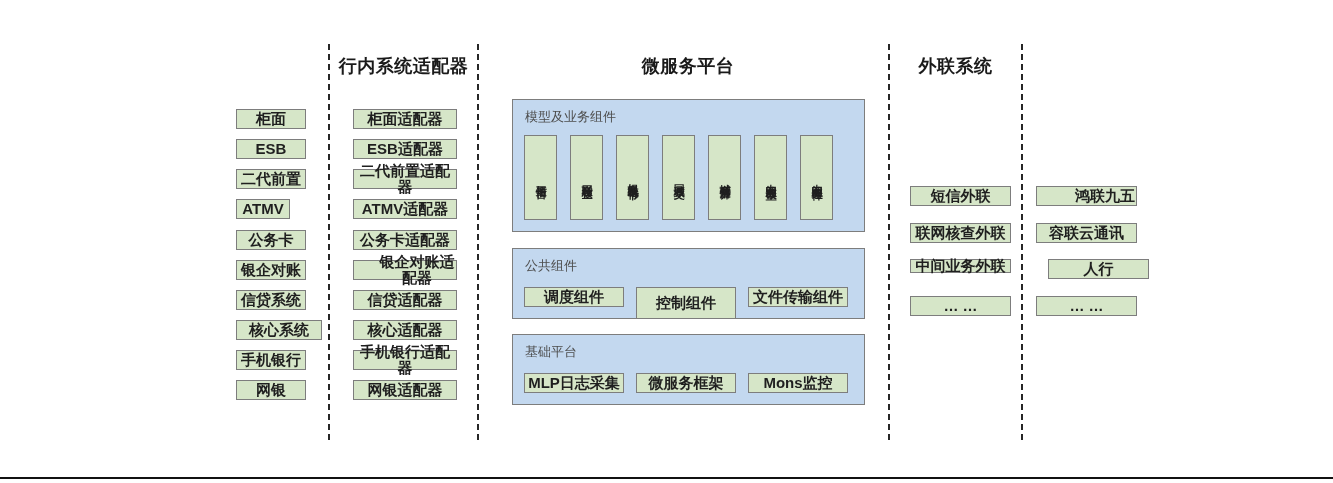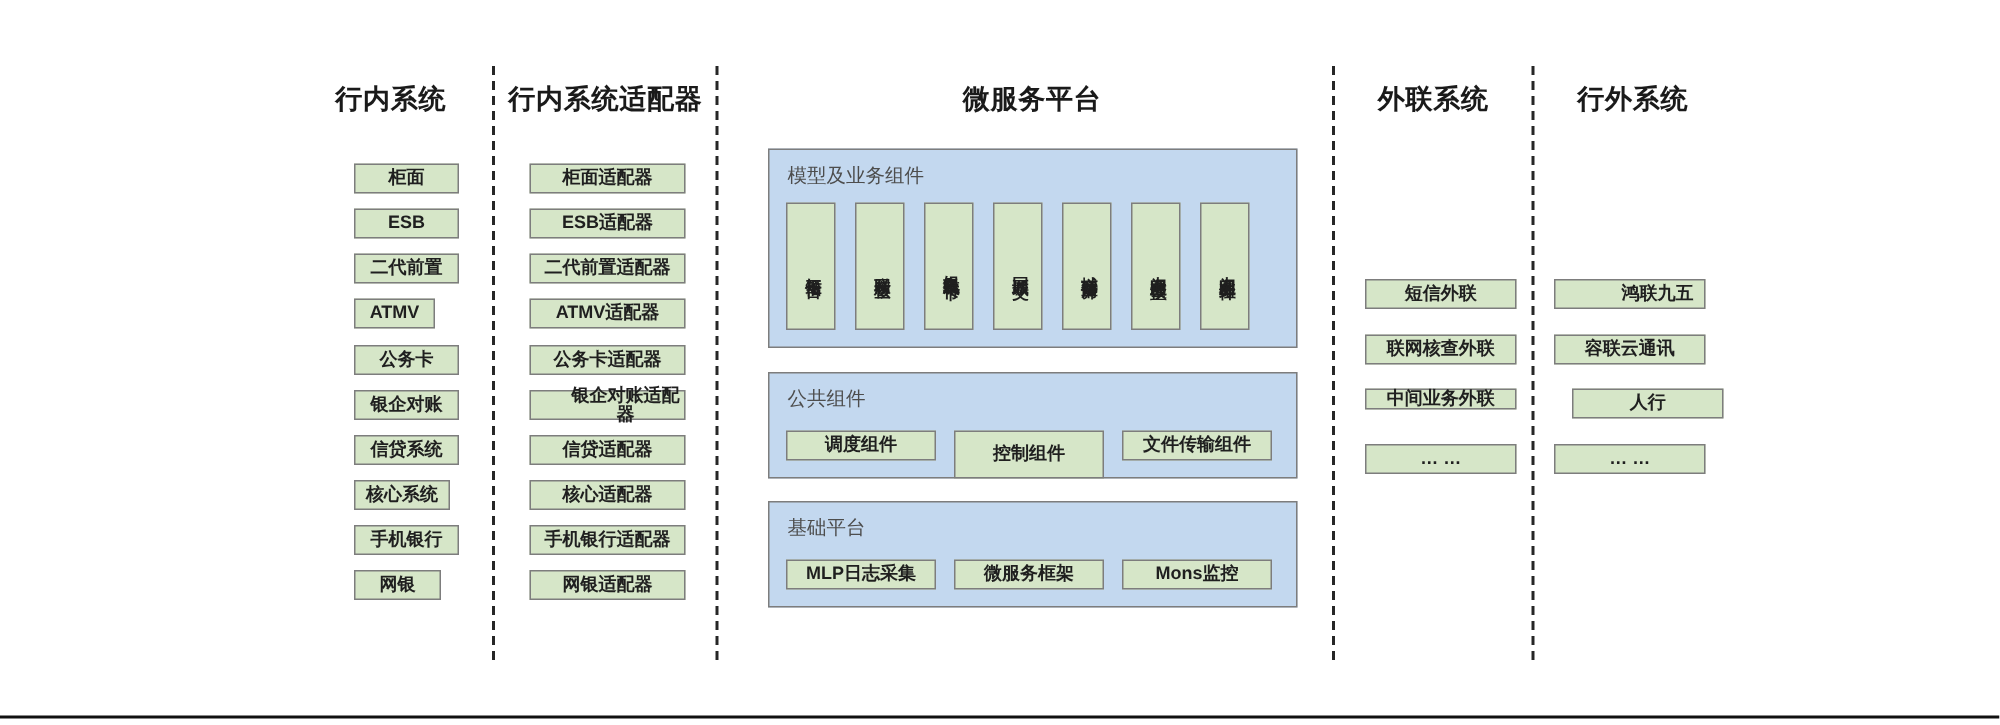--- a/index.html
+++ b/index.html
@@ -50,21 +50,21 @@
     letter-spacing: 0.5px;
     white-space: nowrap;
   }
 
   
   .node {
     position: absolute;
     box-sizing: border-box;
     background: #d6e6c8;
     border: 1px solid #7d7d7d;
-    font-size: 12px;
+    font-size: 15px;
     font-weight: bold;
     color: #1f1f1f;
     display: flex;
     align-items: center;
     justify-content: center;
     text-align: center;
     line-height: 1.1;
   }
 
   
@@ -108,40 +108,38 @@
 </head>
 <body>
 
 <div id="canvas">
 
   <div class="vsep" style="left:328px; top:44px; height:396px;"></div>
   <div class="vsep" style="left:477px; top:44px; height:396px;"></div>
   <div class="vsep" style="left:888px; top:44px; height:396px;"></div>
   <div class="vsep" style="left:1021px; top:44px; height:396px;"></div>
 
-  <div class="col-header" style="left:193px; top:54px; width:135px;">行内系统</div>
 
   <div class="col-header" style="left:330px; top:54px; width:147px;">行内系统适配器</div>
 
   <div class="col-header" style="left:512px; top:54px; width:352px;">微服务平台</div>
 
   <div class="col-header" style="left:890px; top:54px; width:131px;">外联系统</div>
 
-  <div class="col-header" style="left:1023px; top:54px; width:131px;">行外系统</div>
 
   <div class="node" style="left:236px; top:109px; width:70px; height:20px;">柜面</div>
   <div class="node" style="left:236px; top:139px; width:70px; height:20px;">ESB</div>
   <div class="node" style="left:236px; top:169px; width:70px; height:20px;">二代前置</div>
   <div class="node" style="left:236px; top:199px; width:54px; height:20px;">ATMV</div>
   <div class="node" style="left:236px; top:230px; width:70px; height:20px;">公务卡</div>
   <div class="node" style="left:236px; top:260px; width:70px; height:20px;">银企对账</div>
   <div class="node" style="left:236px; top:290px; width:70px; height:20px;">信贷系统</div>
-  <div class="node" style="left:236px; top:320px; width:64px; height:20px;">核心系统</div>
+  <div class="node" style="left:236px; top:320px; width:86px; height:20px;">核心系统</div>
   <div class="node" style="left:236px; top:350px; width:70px; height:20px;">手机银行</div>
-  <div class="node" style="left:236px; top:380px; width:58px; height:20px;">网银</div>
+  <div class="node" style="left:236px; top:380px; width:70px; height:20px;">网银</div>
 
   <div class="node" style="left:353px; top:109px; width:104px; height:20px;">柜面适配器</div>
   <div class="node" style="left:353px; top:139px; width:104px; height:20px;">ESB适配器</div>
   <div class="node" style="left:353px; top:169px; width:104px; height:20px;">二代前置适配器</div>
   <div class="node" style="left:353px; top:199px; width:104px; height:20px;">ATMV适配器</div>
   <div class="node" style="left:353px; top:230px; width:104px; height:20px;">公务卡适配器</div>
   <div class="node" style="left:353px; top:260px; width:104px; height:20px;padding-left:24px;">银企对账适配器</div>
   <div class="node" style="left:353px; top:290px; width:104px; height:20px;">信贷适配器</div>
   <div class="node" style="left:353px; top:320px; width:104px; height:20px;">核心适配器</div>
   <div class="node" style="left:353px; top:350px; width:104px; height:20px;">手机银行适配器</div>

